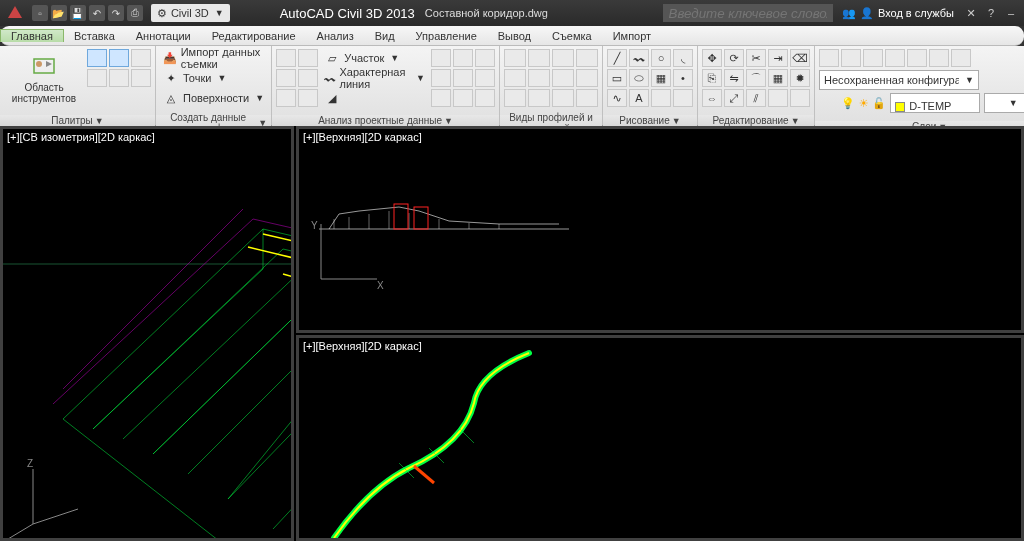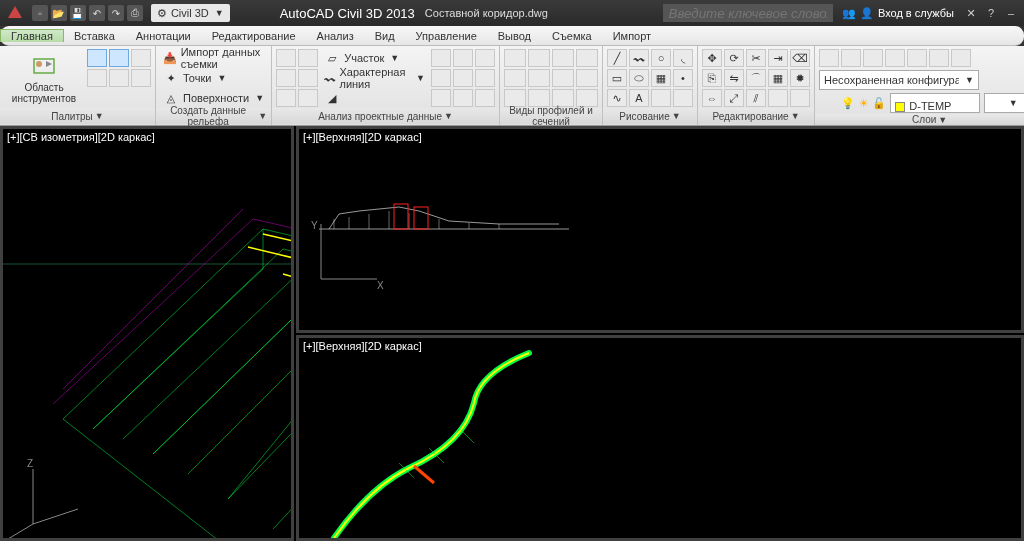--- a/index.html
+++ b/index.html
@@ -20,21 +20,21 @@
 
 
 .menubar { height: 20px; background: linear-gradient(#f7f7f7,#e6e6e6); display:flex; align-items:center; border-bottom:1px solid #bbb;border-radius:9px;}
 .menubar .mtab { padding: 0 10px; display:flex; align-items:center; border-right:1px solid transparent;}
 .menubar .mtab.active { background: linear-gradient(#d0e8c8,#b8dca8); border:1px solid #8ab86a; border-bottom:none;}
 
 
 .ribbon { height: 80px; background: linear-gradient(#f4f4f4,#e0e0e0); display:flex; border-bottom:1px solid #999;}
 .panel { border-right:1px solid #c0c0c0; padding:3px 4px 0 4px; display:flex; flex-direction:column; position:relative;}
 .panel .body { flex:1; display:flex; gap:3px; align-items:flex-start;}
-.panel .title { height:16px; background:linear-gradient(#e8e8e8,#d8d8d8); font-size:10px; text-align:center; color:#444; display:flex;align-items:center;justify-content:center; margin:1px -4px; padding:0 4px;}
+.panel .title { height:16px; background:linear-gradient(#e8e8e8,#d8d8d8); font-size:10px; text-align:center; color:#444; display:flex;align-items:center;justify-content:center; margin:8px -4px; padding:0 4px;}
 .bigbtn { display:flex; flex-direction:column; align-items:center; justify-content:center; width:80px; height:58px; gap:2px;}
 .bigbtn .ic { width:28px; height:28px; display:flex;align-items:center;justify-content:center;}
 .row { display:flex; flex-direction:column; gap:2px;}
 .row .ritem { height:18px; display:flex; align-items:center; gap:4px; padding:0 3px;}
 .row .ritem .sic{width:16px;height:16px;display:flex;align-items:center;justify-content:center;}
 .grid3 { display:grid; grid-template-columns:repeat(3,20px); grid-auto-rows:18px; gap:2px;}
 .grid3 .cell,.gridn .cell{background:#eaeaea;border:1px solid #c8c8c8;display:flex;align-items:center;justify-content:center;}
 .grid3 .cell.sel{background:#cfe6ff;border-color:#6fa8dc;}
 .gridn{display:grid;gap:2px;}
 .dd{font-size:9px;margin-left:2px;}

